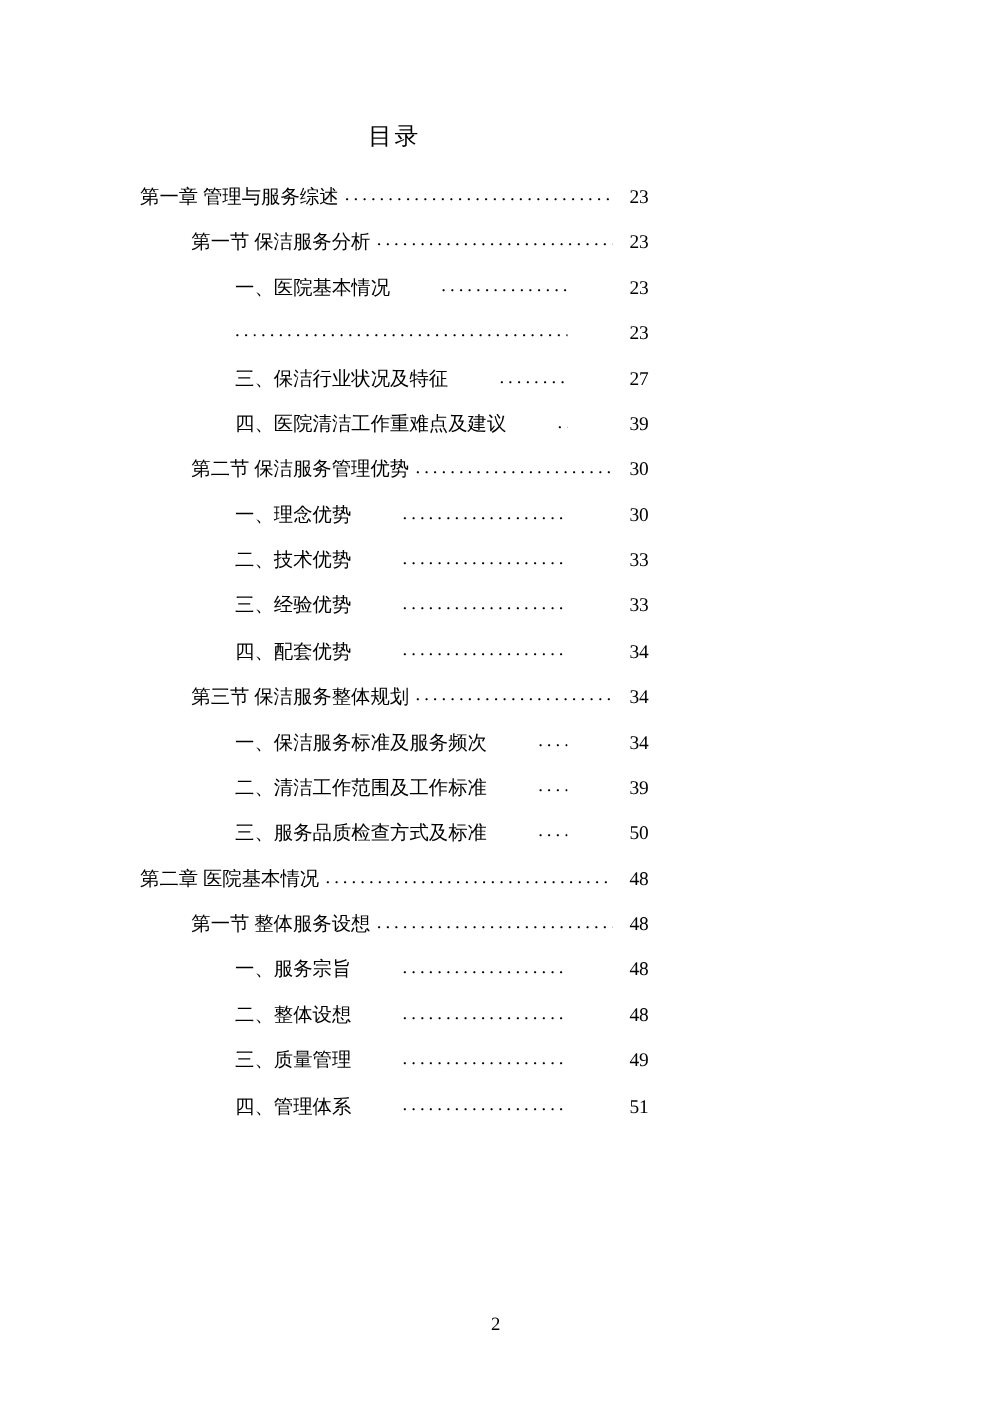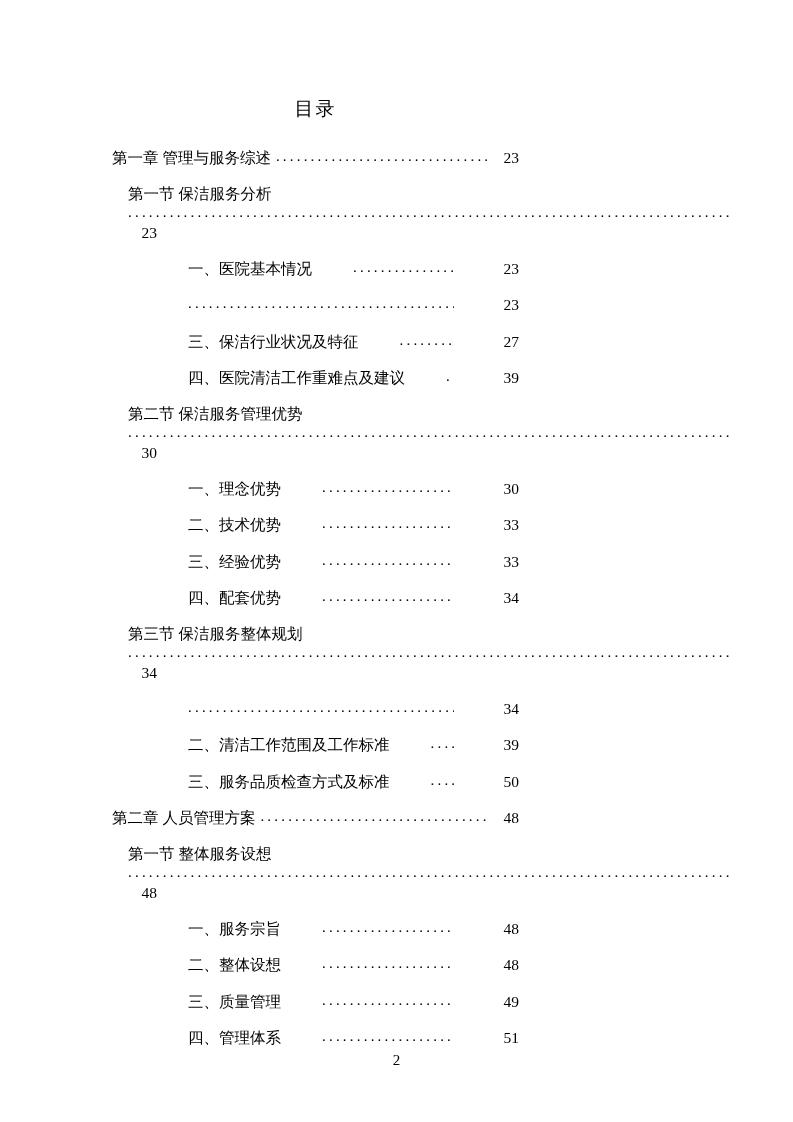--- a/index.html
+++ b/index.html
@@ -64,21 +64,21 @@
   }
   .toc-entry .page-num {
     flex: 0 0 auto;
     padding-left: 7px;
     text-align: right;
     min-width: 22px;
     font-family: "Liberation Serif", "DejaVu Serif", serif;
   }
   
   .lvl-1 { margin-left: 0px; }
-  .lvl-2 { margin-left: 16px; flex-direction: column; }
+  .lvl-2 { margin-left: 41px; }
   .lvl-3 { margin-left: 76px; gap: 36px; }
 
   .folio {
     position: absolute;
     left: 0;
     right: 0;
     top: 1052px;
     text-align: center;
     font-size: 15px;
     font-family: "Liberation Serif", "DejaVu Serif", serif;
@@ -144,35 +144,36 @@
           <span class="label">四、配套优势</span>
           <span class="dots">.......................................................................................</span>
           <span class="page-num">34</span>
         </li>
         <li class="toc-entry lvl-2">
           <span class="label">第三节  保洁服务整体规划</span>
           <span class="dots">.......................................................................................</span>
           <span class="page-num">34</span>
         </li>
         <li class="toc-entry lvl-3">
+          <span class="label">一、保洁服务标准及服务频次</span>
           <span class="dots">.......................................................................................</span>
           <span class="page-num">34</span>
         </li>
         <li class="toc-entry lvl-3">
           <span class="label">二、清洁工作范围及工作标准</span>
           <span class="dots">.......................................................................................</span>
           <span class="page-num">39</span>
         </li>
         <li class="toc-entry lvl-3">
           <span class="label">三、服务品质检查方式及标准</span>
           <span class="dots">.......................................................................................</span>
           <span class="page-num">50</span>
         </li>
         <li class="toc-entry lvl-1">
-          <span class="label">第二章  人员管理方案</span>
+          <span class="label">第二章  医院基本情况</span>
           <span class="dots">.......................................................................................</span>
           <span class="page-num">48</span>
         </li>
         <li class="toc-entry lvl-2">
           <span class="label">第一节  整体服务设想</span>
           <span class="dots">.......................................................................................</span>
           <span class="page-num">48</span>
         </li>
         <li class="toc-entry lvl-3">
           <span class="label">一、服务宗旨</span>

